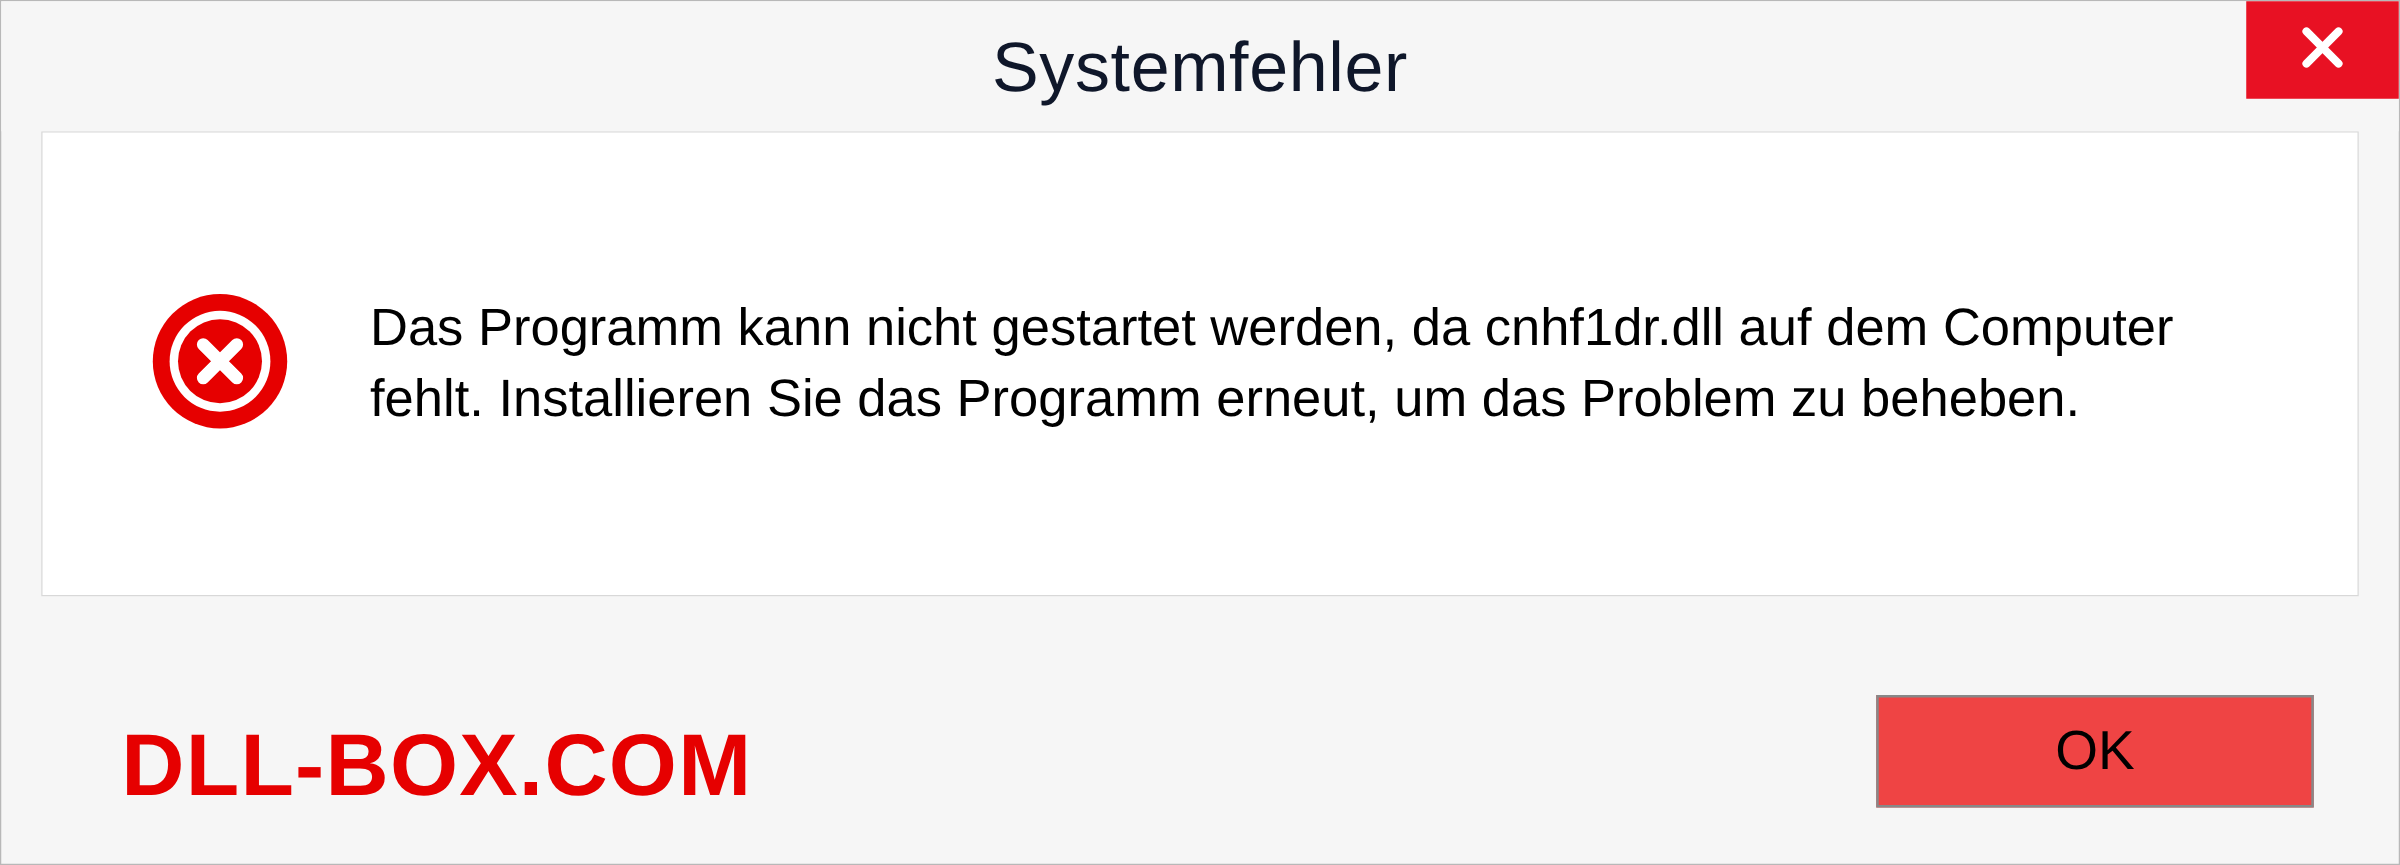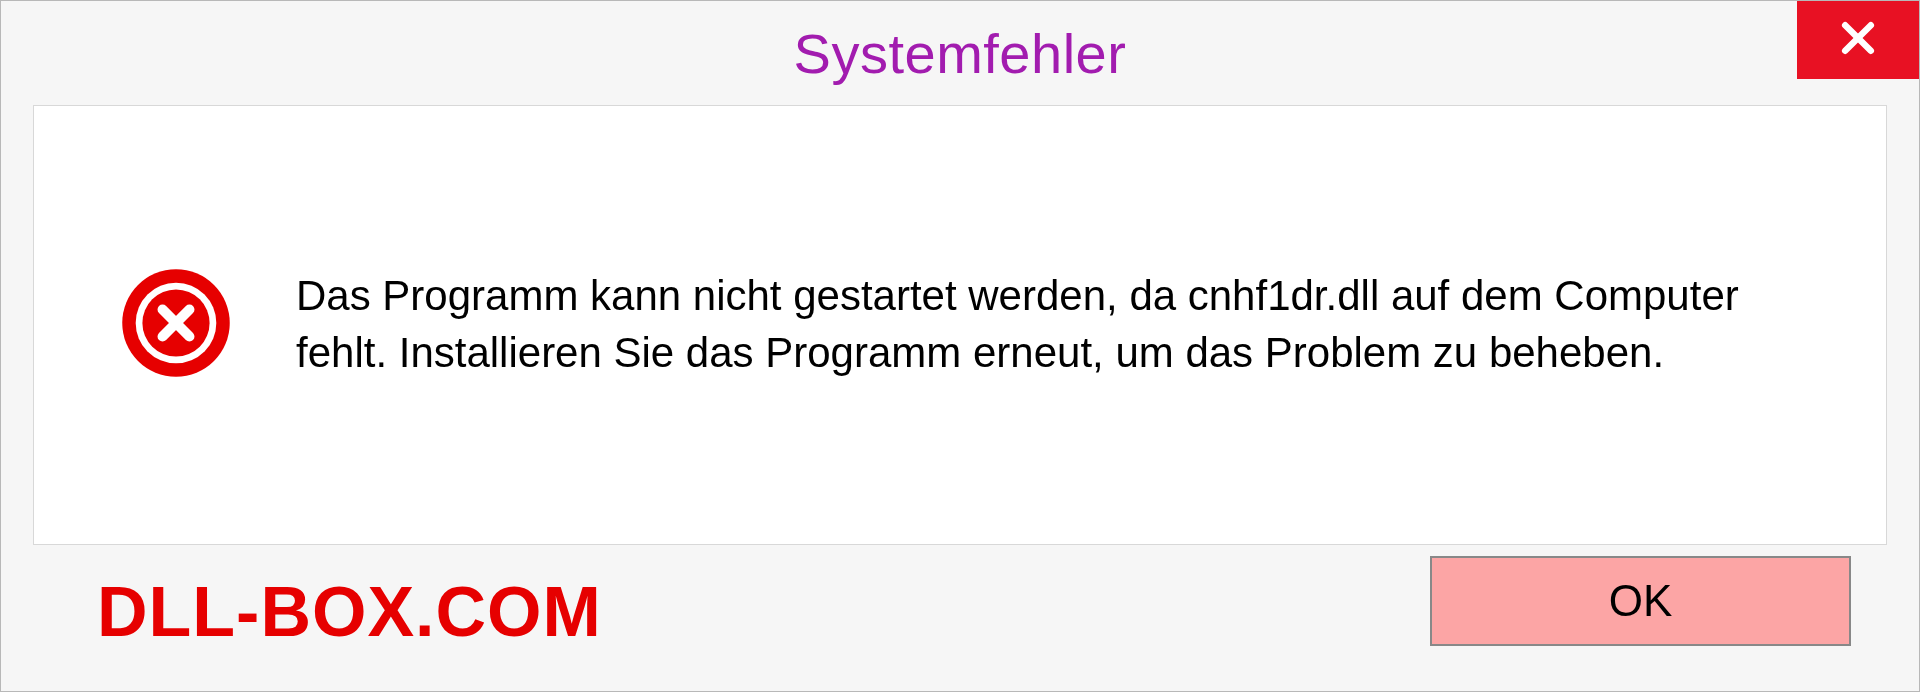--- a/index.html
+++ b/index.html
@@ -25,21 +25,21 @@
       height: 104px;
       display: flex;
       align-items: center;
       justify-content: center;
       position: relative;
       background: #f6f6f6;
     }
     .title-text {
       font-size: 56px;
       font-weight: 400;
-      color: #a21caf;
+      color: #0f172a;
       letter-spacing: 0.5px;
     }
     .close-btn {
       position: absolute;
       right: 0;
       top: 0;
       width: 122px;
       height: 78px;
       background: #e81123;
       display: flex;
@@ -48,21 +48,21 @@
       cursor: pointer;
     }
     .close-btn svg {
       width: 44px;
       height: 44px;
     }
     .content-area {
       margin: 0 32px;
       background: #ffffff;
       border: 1px solid #d8d8d8;
-      height: 440px;
+      height: 372px;
       display: flex;
       align-items: center;
       padding: 0 40px 0 86px;
     }
     .error-icon {
       flex-shrink: 0;
       margin-right: 64px;
     }
     .error-icon svg {
       width: 112px;
@@ -88,23 +88,23 @@
     }
     .watermark {
       font-size: 70px;
       font-weight: 800;
       color: #e60000;
       letter-spacing: 1px;
       font-family: Arial, sans-serif;
       margin-top: 21px;
     }
     .ok-btn {
-      width: 421px;
+      width: 350px;
       height: 90px;
-      background: #fca5a5;
+      background: #ef4444;
       border: 2px solid #888888;
       font-size: 44px;
       color: #000000;
       display: flex;
       align-items: center;
       justify-content: center;
       cursor: pointer;
       font-family: inherit;
     }
   </style>

